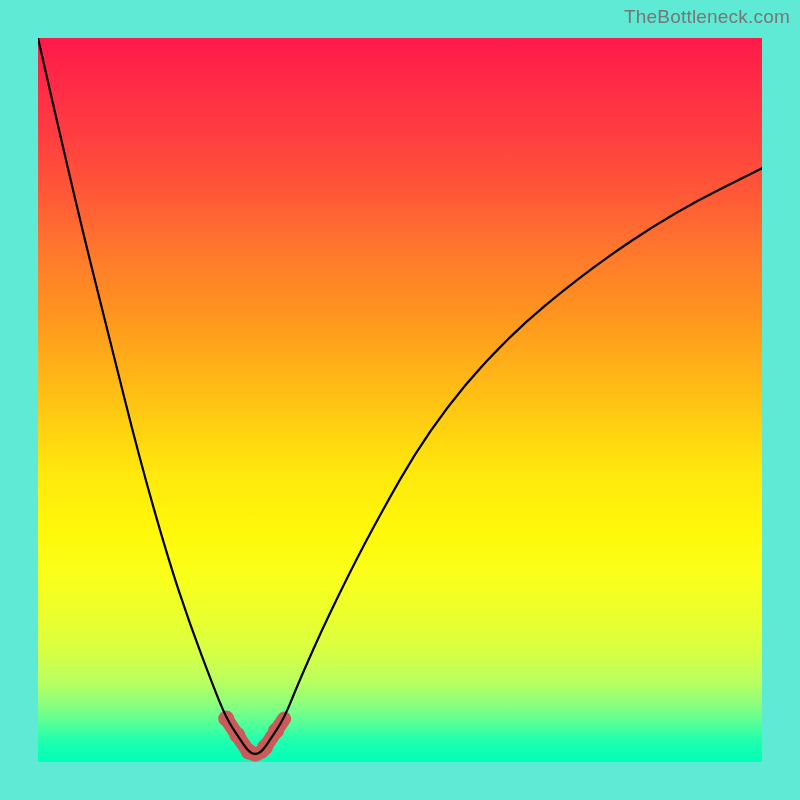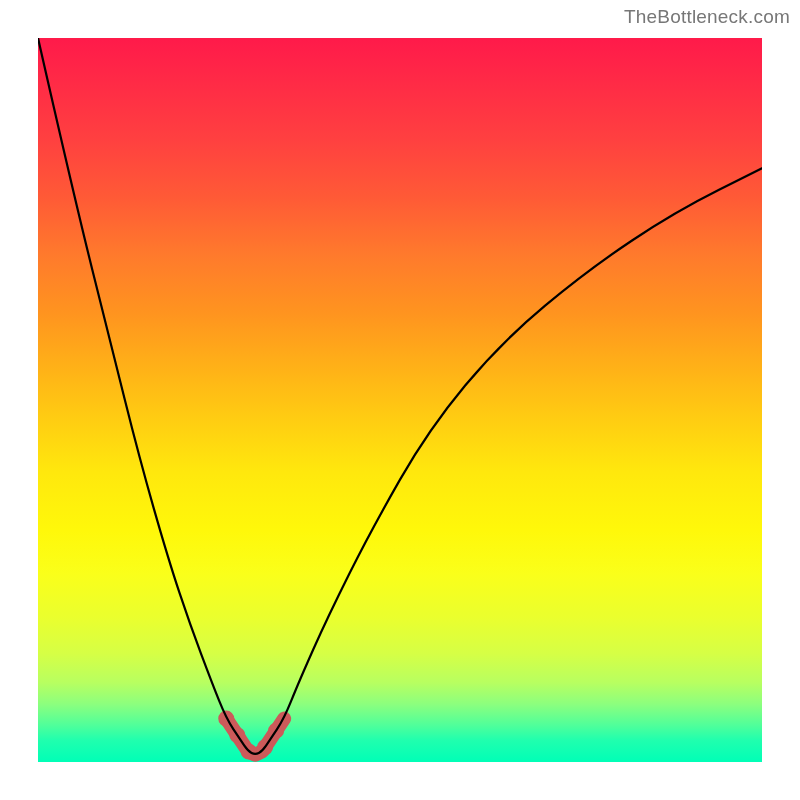--- a/index.html
+++ b/index.html
@@ -10,21 +10,21 @@
     background: #000;
     overflow: hidden;
     font-family: Arial, Helvetica, sans-serif;
   }
   .frame {
     position: absolute;
     top: 0;
     left: 0;
     width: 800px;
     height: 800px;
-    background: #ffffff;
+    background: #5eead4;
   }
   .plot-area {
     position: absolute;
     top: 38px;
     left: 38px;
     width: 724px;
     height: 724px;
     overflow: hidden;
   }
   .gradient-bg {

